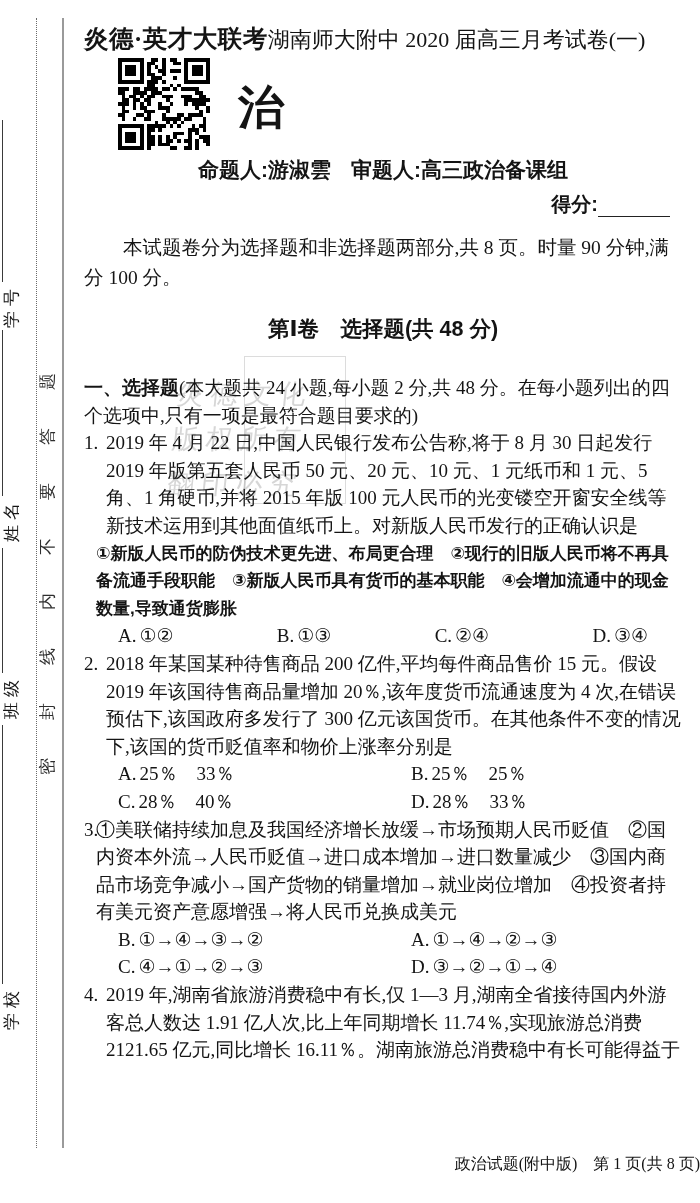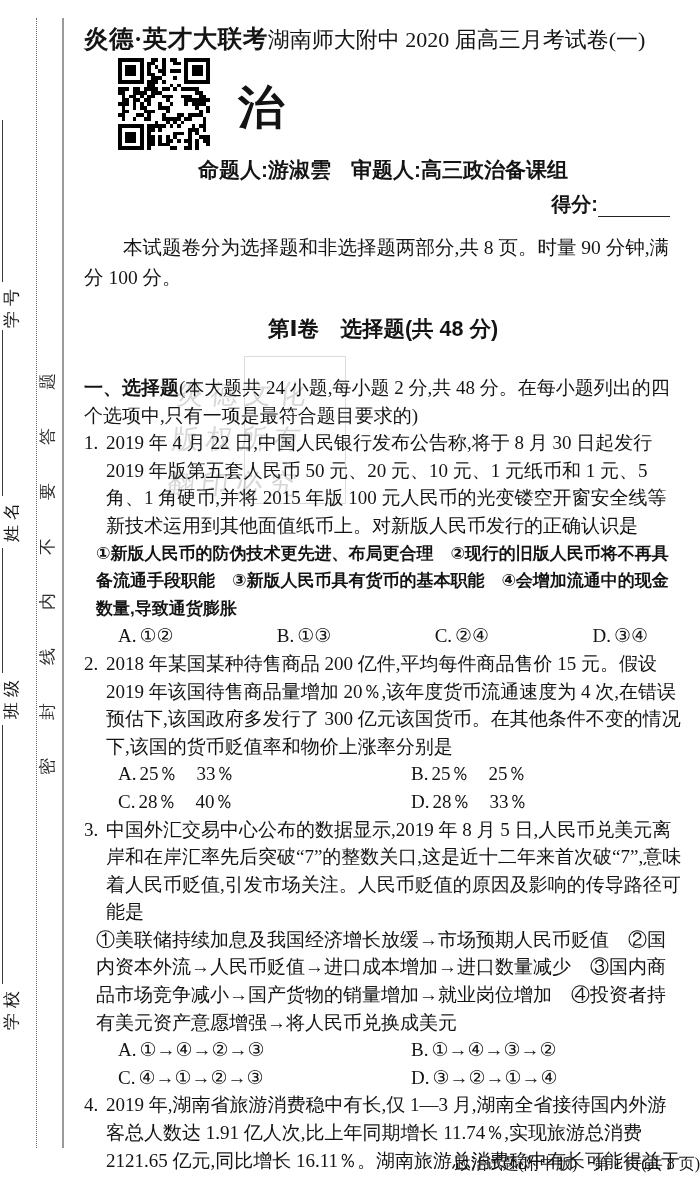--- a/index.html
+++ b/index.html
@@ -352,25 +352,24 @@
         <div class="opt-grid2">
           <span class="opt"><span class="okey">A.</span><span>25％　33％</span></span>
           <span class="opt"><span class="okey">B.</span><span>25％　25％</span></span>
           <span class="opt"><span class="okey">C.</span><span>28％　40％</span></span>
           <span class="opt"><span class="okey">D.</span><span>28％　33％</span></span>
         </div>
       </div>
 
       <div class="q">
         <span class="qnum">3.</span>
-        <span>中国外汇交易中心公布的数据显示,2019 年 8 月 5 日,人民币兑美元离岸和在岸汇率先后突破“7”的整数关口,这是近十二年来首次破“7”,意味着人民币贬值,引发市场关注。人民币贬值的原因及影响的传导路径可能是</span>
         <div class="q-items">①美联储持续加息及我国经济增长放缓→市场预期人民币贬值　②国内资本外流→人民币贬值→进口成本增加→进口数量减少　③国内商品市场竞争减小→国产货物的销量增加→就业岗位增加　④投资者持有美元资产意愿增强→将人民币兑换成美元</div>
         <div class="opt-grid2">
+          <span class="opt"><span class="okey">B.</span><span>①→④→③→②</span></span>
           <span class="opt"><span class="okey">A.</span><span>①→④→②→③</span></span>
-          <span class="opt"><span class="okey">B.</span><span>①→④→③→②</span></span>
           <span class="opt"><span class="okey">C.</span><span>④→①→②→③</span></span>
           <span class="opt"><span class="okey">D.</span><span>③→②→①→④</span></span>
         </div>
       </div>
 
       <div class="q">
         <span class="qnum">4.</span>
         <span>2019 年,湖南省旅游消费稳中有长,仅 1—3 月,湖南全省接待国内外游客总人数达 1.91 亿人次,比上年同期增长 11.74％,实现旅游总消费 2121.65 亿元,同比增长 16.11％。湖南旅游总消费稳中有长可能得益于</span>
       </div>
 

